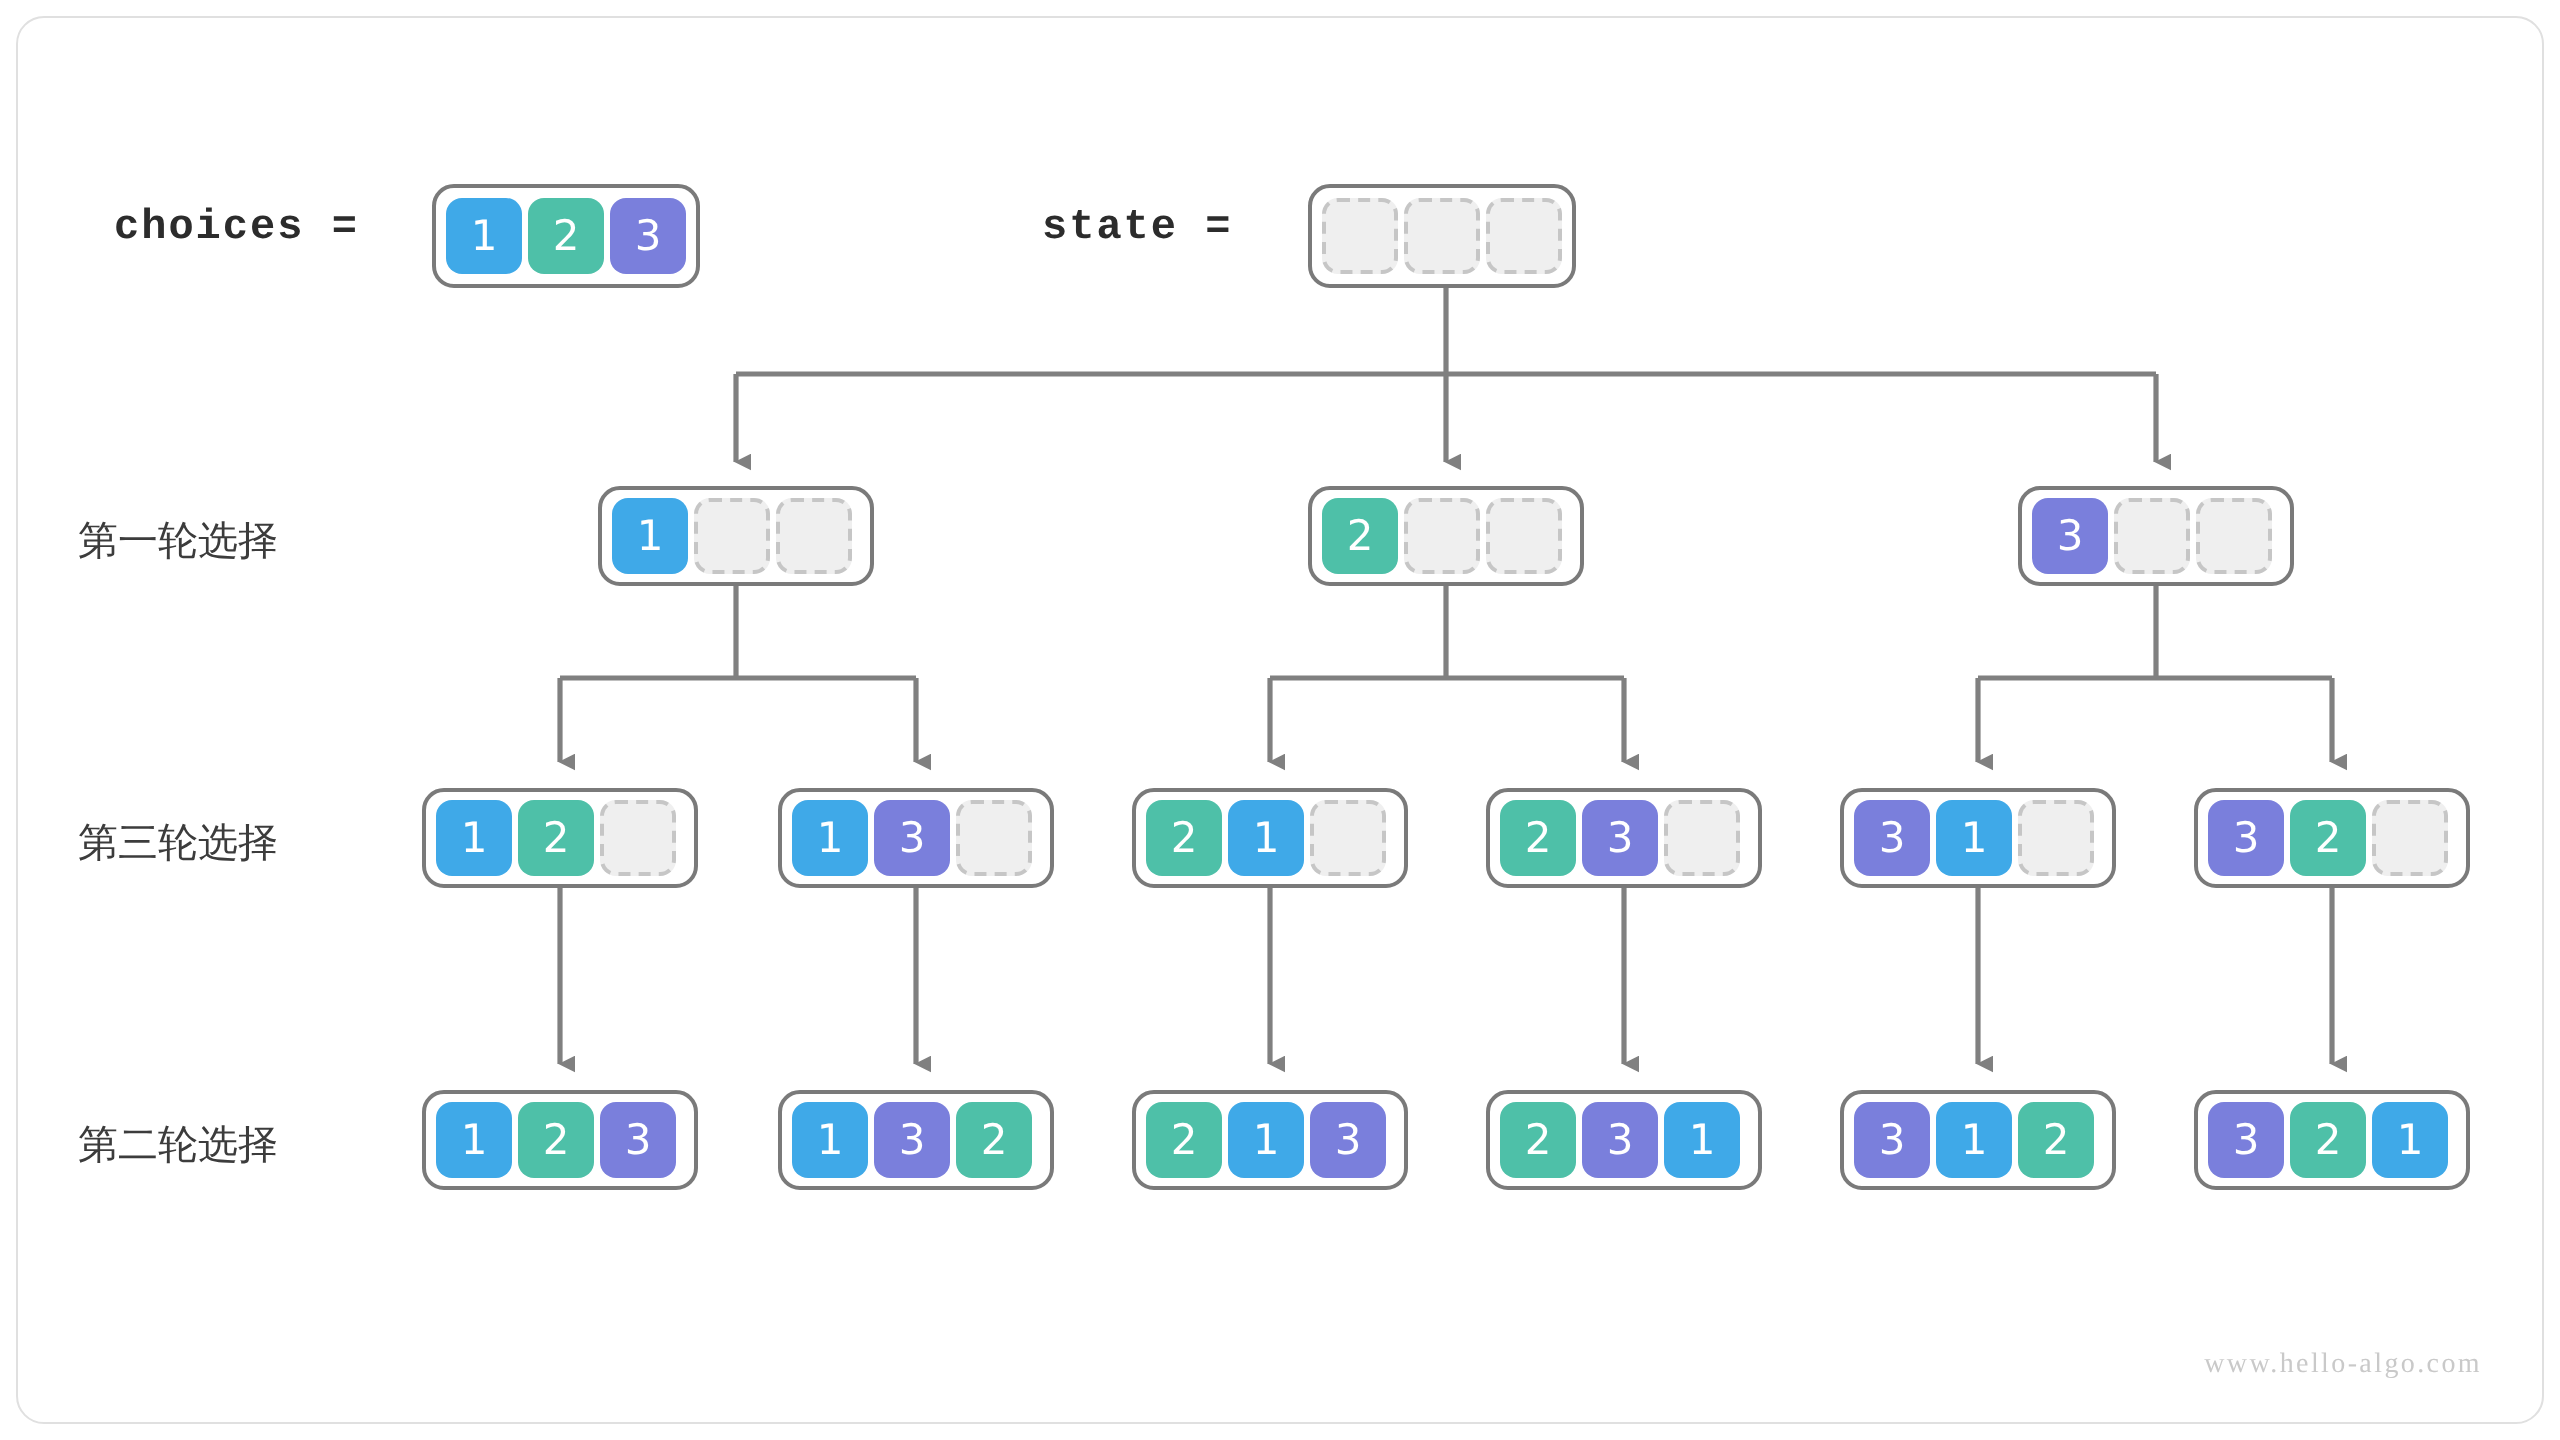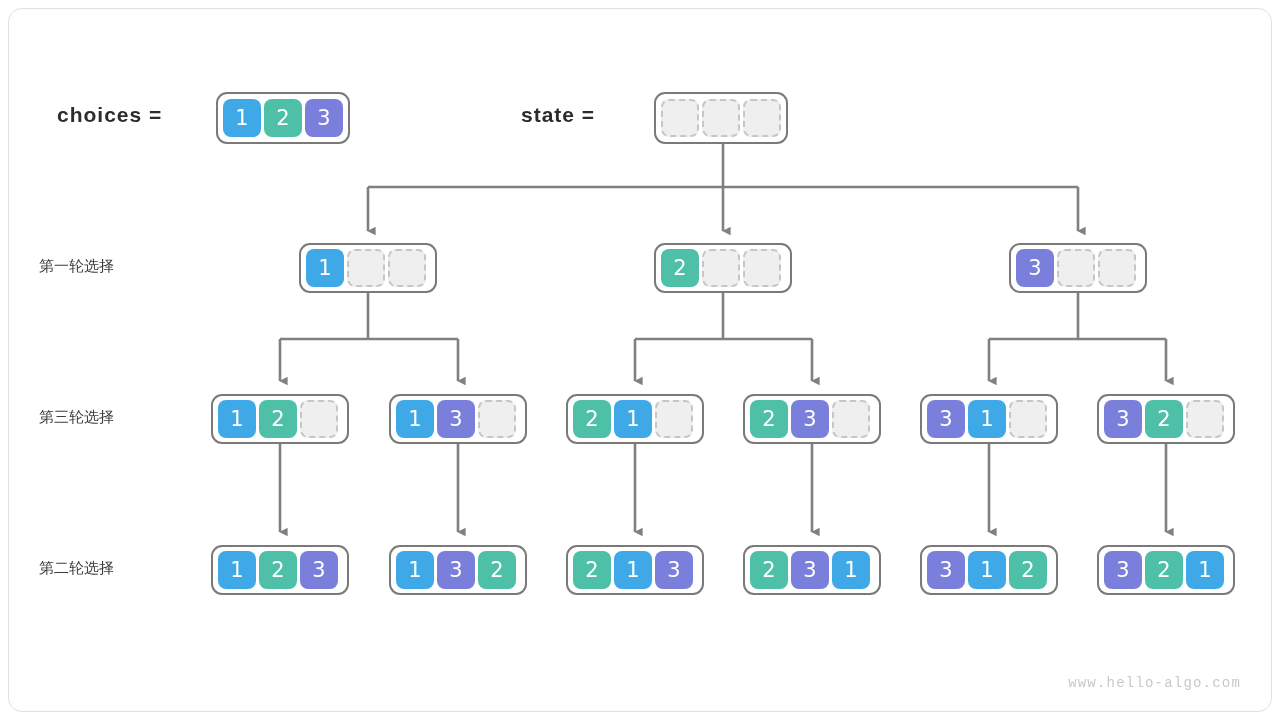--- a/index.html
+++ b/index.html
@@ -15,38 +15,38 @@
     background:#ffffff;
     border:1px solid #e0e0e0;
     border-radius:14px;
     box-sizing:border-box;
     overflow:hidden;
   }
   #edges{position:absolute;left:0;top:0;width:1264px;height:704px;}
 
   .label-mono{
     position:absolute;
-    font-family:Liberation Sans, sans-serif;
+    font-family:Liberation Mono, monospace;
     font-weight:700;
     font-size:21px;
     color:#2c2c2c;
     letter-spacing:1px;
     white-space:nowrap;
   }
   .row-label{
     position:absolute;
-    font-size:15px;
+    font-size:20px;
     color:#3c3c3c;
     white-space:nowrap;
     font-family:Liberation Sans, sans-serif;
   }
   .watermark{
     position:absolute;
     right:30px;bottom:20px;
-    font-family:Liberation Mono, monospace;
+    font-family:Liberation Serif, serif;
     font-size:14px;
     color:#c9c9c9;
     letter-spacing:1.2px;
   }
 
   
   .arr{
     position:absolute;
     display:flex;
     align-items:center;

